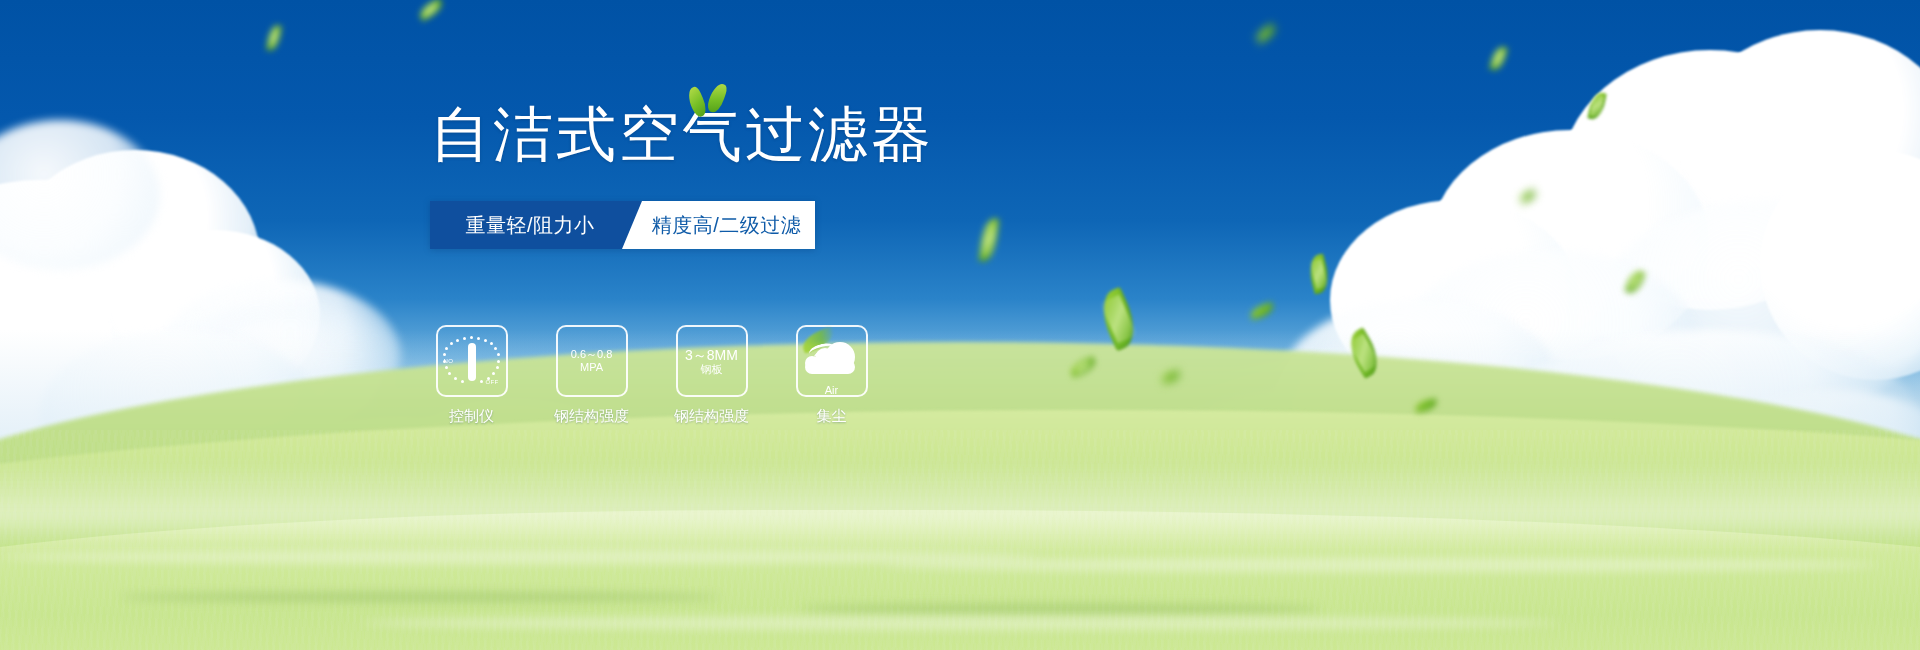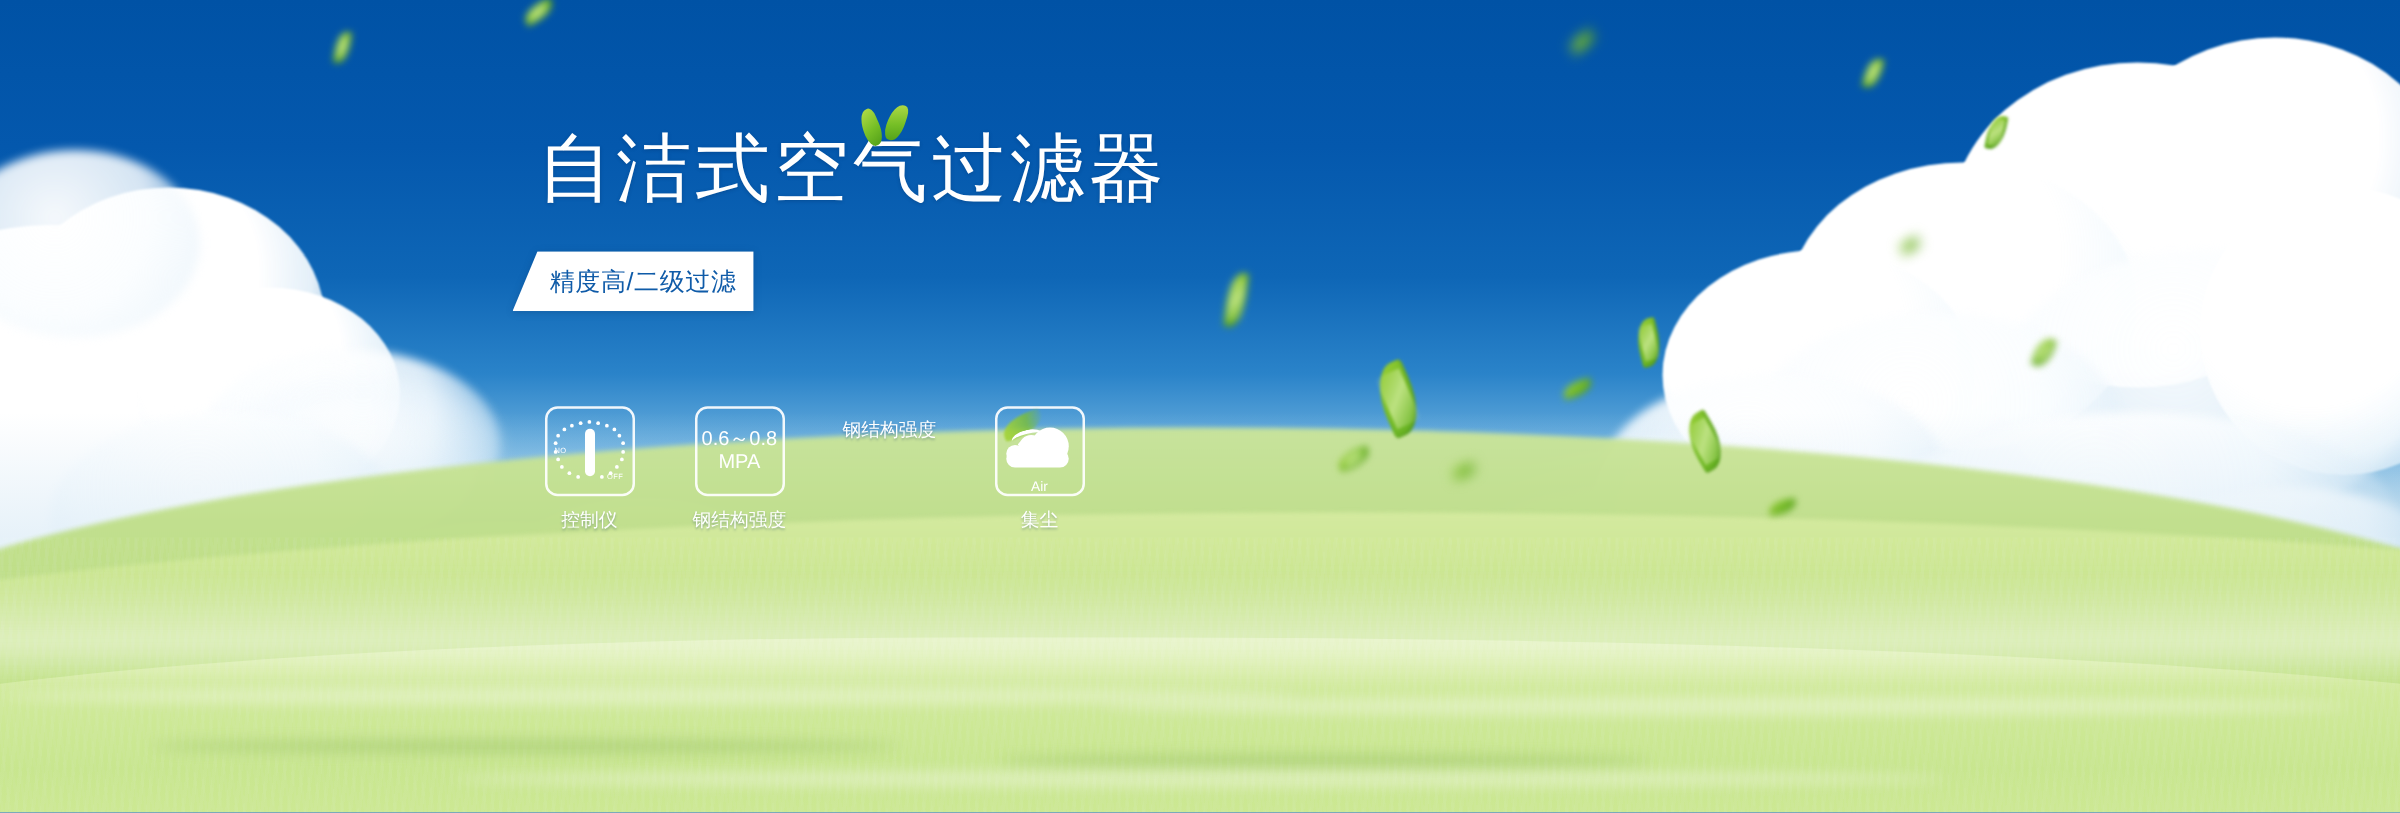--- a/index.html
+++ b/index.html
@@ -183,21 +183,21 @@
   .fbox {
     width:72px; height:72px;
     border:2px solid rgba(255,255,255,.92);
     border-radius:10px;
     display:flex; flex-direction:column;
     align-items:center; justify-content:center;
     color:#ffffff;
     position:relative;
   }
   .ftext {
-    font-size:16px; line-height:1.15; text-align:center;
+    font-size:11px; line-height:1.15; text-align:center;
     letter-spacing:0px; white-space:nowrap;
   }
   .ftext.small { font-size:14px; }
   .flabel {
     margin-top:10px;
     font-size:15px;
     color:#ffffff;
     white-space:nowrap;
     text-shadow:0 1px 2px rgba(0,45,95,.30);
   }
@@ -373,20 +373,23 @@
 
     <div style="position:relative;font-family:Liberation Serif, serif;">
       <div class="sprout">
         <span class="sleaf l1"></span>
         <span class="sleaf l2"></span>
       </div>
       <h1 class="headline">自洁式空气过滤器</h1>
     </div>
 
     <div class="tabs">
+      <div class="tab tab-primary">
+        <span>重量轻/阻力小</span>
+      </div>
       <div class="tab tab-secondary">
         <span>精度高/二级过滤</span>
       </div>
     </div>
   </div>
 
   <div class="features">
 
     <div class="feature">
       <div class="fbox">
@@ -423,20 +426,24 @@
     <div class="feature">
       <div class="fbox">
         <div class="ftext">0.6～0.8</div>
         <div class="ftext">MPA</div>
       </div>
       <div class="flabel">钢结构强度</div>
     </div>
 
 
     <div class="feature">
+      <div class="fbox">
+        <div class="ftext small">3～8MM</div>
+        <div class="ftext">钢板</div>
+      </div>
       <div class="flabel">钢结构强度</div>
     </div>
 
     <div class="feature">
       <div class="fbox">
         <div class="airicon">
           <span class="leafbeam"></span>
           <span class="c1"></span>
             <span class="c2"></span>
             <span class="c3"></span>

